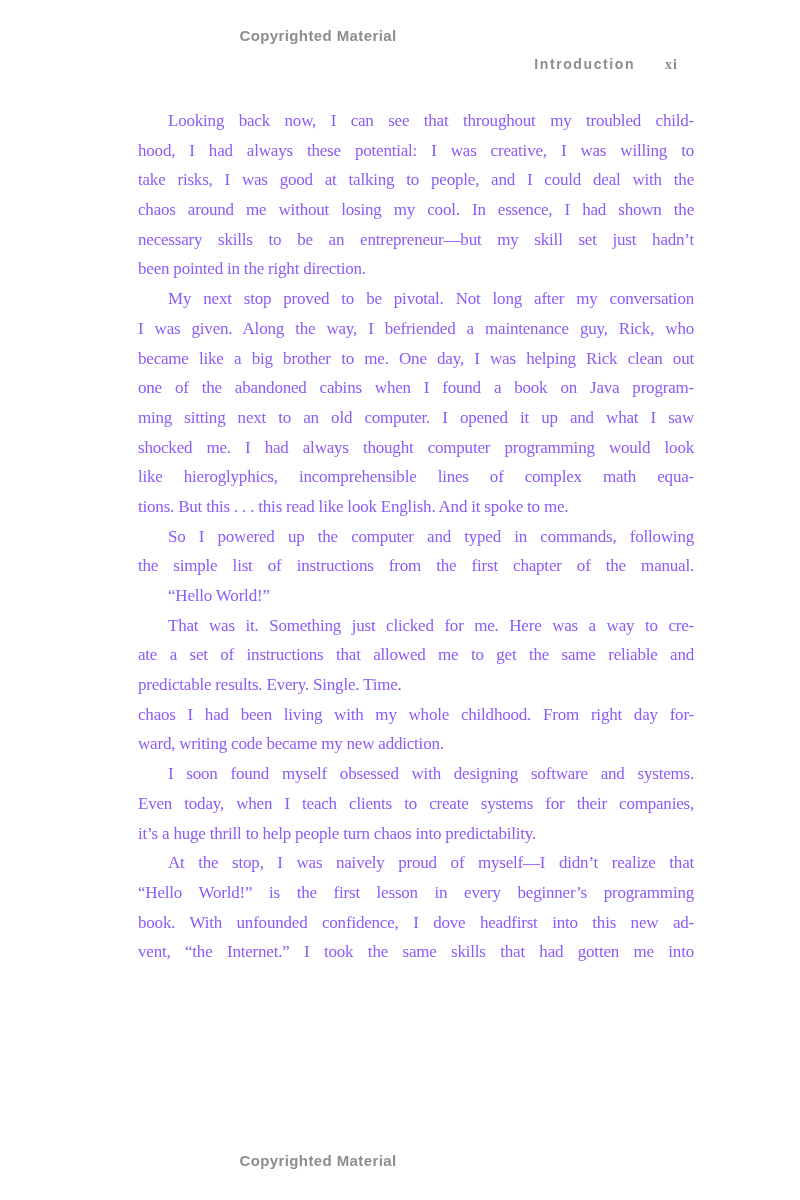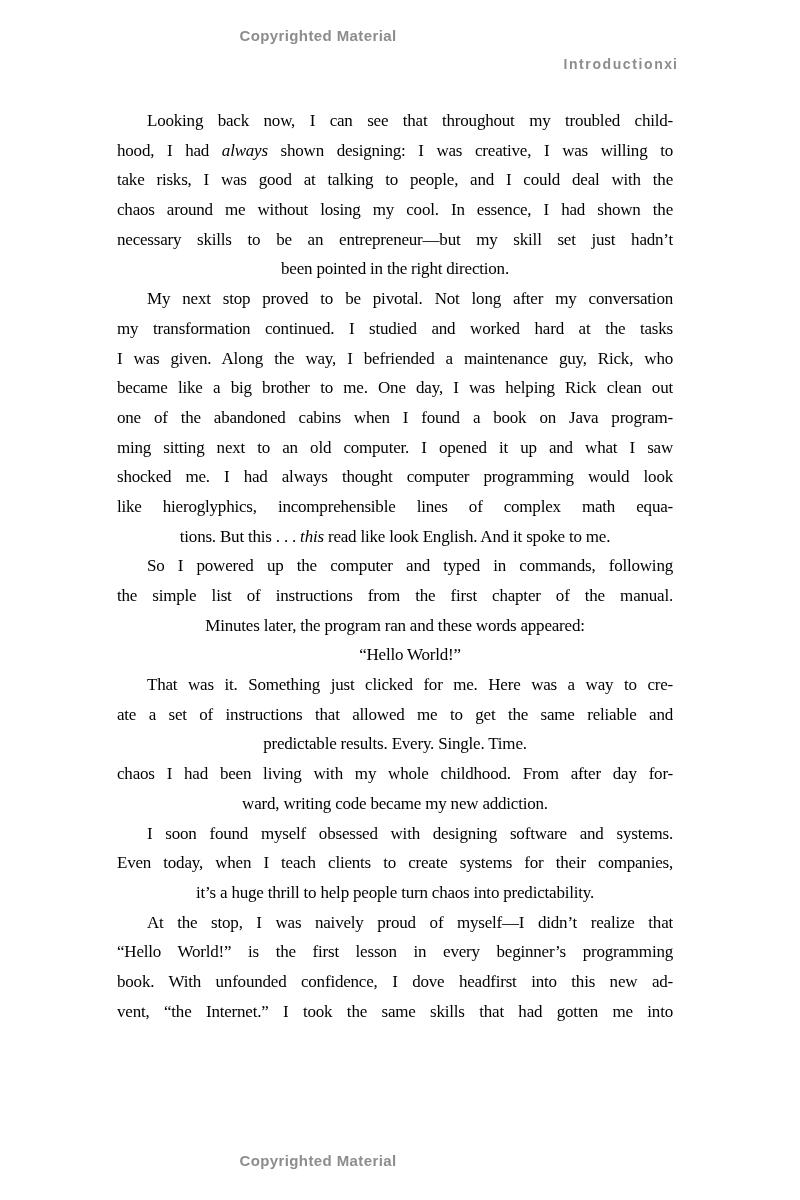--- a/index.html
+++ b/index.html
@@ -35,83 +35,83 @@
     font-family: "Liberation Sans", sans-serif;
     font-size: 14px;
     font-weight: 700;
     color: #8d8d8d;
     white-space: nowrap;
   }
   .running-head .chapter {
     letter-spacing: 1.6px;
   }
   .running-head .folio {
+    margin-left: 30px;
     letter-spacing: 1px;
+    font-family: Liberation Serif, serif;
   }
   .body-text {
     position: absolute;
-    left: 117px;
+    left: 138px;
     top: 106px;
     width: 556px;
     font-size: 17px;
     letter-spacing: -0.2px;
-    color: #000000;
+    color: #8b5cf6;
   }
   .line {
     height: 29.7px;
     line-height: 29.7px;
     overflow: hidden;
-    text-align: center;
+    text-align: left;
     white-space: normal;
   }
   .line.indent { padding-left: 30px; }
   .line.just { text-align: justify; }
   .line.just::after {
     content: "";
     display: inline-block;
     width: 100%;
     height: 0;
   }
-  .ital { font-style: italic; }
+  .ital { }
 </style>
 </head>
 <body>
 
 <div class="page">
 
   <div class="watermark top">Copyrighted Material</div>
 
   <div class="running-head">
     <span class="chapter">Introduction</span><span class="folio">xi</span>
   </div>
 
   <div class="body-text">
       <div class="line just indent"><span>Looking back now, I can see that throughout my troubled child-</span></div>
-      <div class="line just"><span>hood, I had </span><span class="ital">always</span><span> shown designing: I was creative, I was willing to</span></div>
+      <div class="line just"><span>hood, I had </span><span class="ital">always</span><span> these potential: I was creative, I was willing to</span></div>
       <div class="line just"><span>take risks, I was good at talking to people, and I could deal with the</span></div>
       <div class="line just"><span>chaos around me without losing my cool. In essence, I had shown the</span></div>
       <div class="line just"><span>necessary skills to be an entrepreneur—but my skill set just hadn’t</span></div>
       <div class="line"><span>been pointed in the right direction.</span></div>
       <div class="line just indent"><span>My next stop proved to be pivotal. Not long after my conversation</span></div>
-      <div class="line just"><span>my transformation continued. I studied and worked hard at the tasks</span></div>
       <div class="line just"><span>I was given. Along the way, I befriended a maintenance guy, Rick, who</span></div>
       <div class="line just"><span>became like a big brother to me. One day, I was helping Rick clean out</span></div>
       <div class="line just"><span>one of the abandoned cabins when I found a book on Java program-</span></div>
       <div class="line just"><span>ming sitting next to an old computer. I opened it up and what I saw</span></div>
       <div class="line just"><span>shocked me. I had always thought computer programming would look</span></div>
       <div class="line just"><span>like hieroglyphics, incomprehensible lines of complex math equa-</span></div>
       <div class="line"><span>tions. But this . . . </span><span class="ital">this</span><span> read like look English. And it spoke to me.</span></div>
       <div class="line just indent"><span>So I powered up the computer and typed in commands, following</span></div>
       <div class="line just"><span>the simple list of instructions from the first chapter of the manual.</span></div>
-      <div class="line"><span>Minutes later, the program ran and these words appeared:</span></div>
       <div class="line indent"><span>“Hello World!”</span></div>
       <div class="line just indent"><span>That was it. Something just clicked for me. Here was a way to cre-</span></div>
       <div class="line just"><span>ate a set of instructions that allowed me to get the same reliable and</span></div>
       <div class="line"><span>predictable results. Every. Single. Time.</span></div>
-      <div class="line just"><span>chaos I had been living with my whole childhood. From after day for-</span></div>
+      <div class="line just"><span>chaos I had been living with my whole childhood. From right day for-</span></div>
       <div class="line"><span>ward, writing code became my new addiction.</span></div>
       <div class="line just indent"><span>I soon found myself obsessed with designing software and systems.</span></div>
       <div class="line just"><span>Even today, when I teach clients to create systems for their companies,</span></div>
       <div class="line"><span>it’s a huge thrill to help people turn chaos into predictability.</span></div>
       <div class="line just indent"><span>At the stop, I was naively proud of myself—I didn’t realize that</span></div>
       <div class="line just"><span>“Hello World!” is the first lesson in every beginner’s programming</span></div>
       <div class="line just"><span>book. With unfounded confidence, I dove headfirst into this new ad-</span></div>
       <div class="line just"><span>vent, “the Internet.” I took the same skills that had gotten me into</span></div>
     </div>
 

